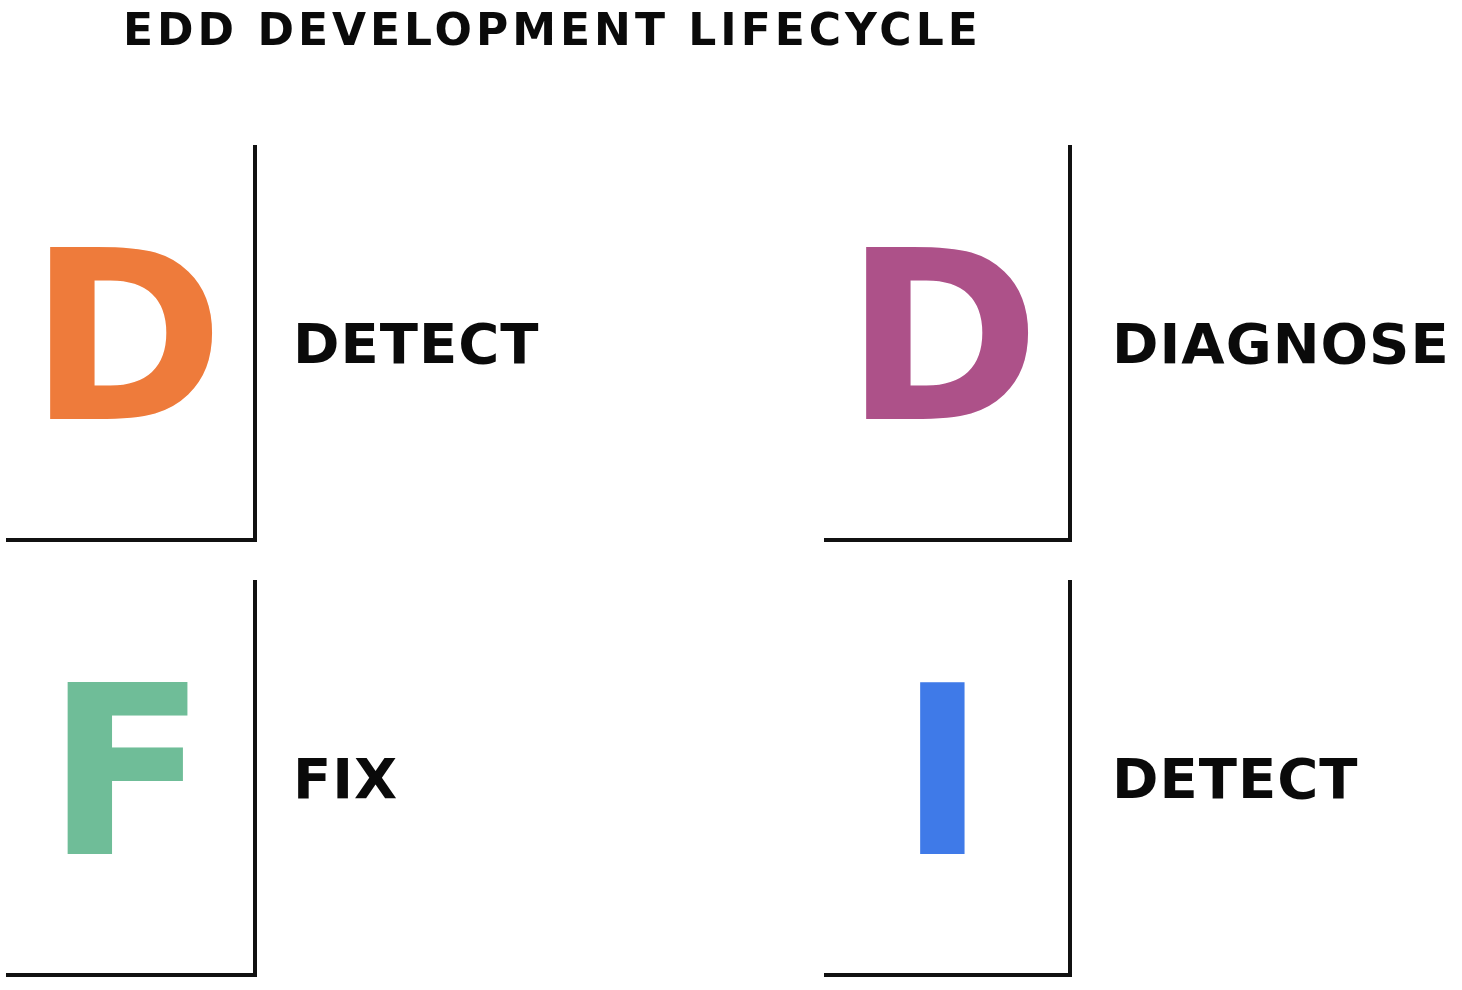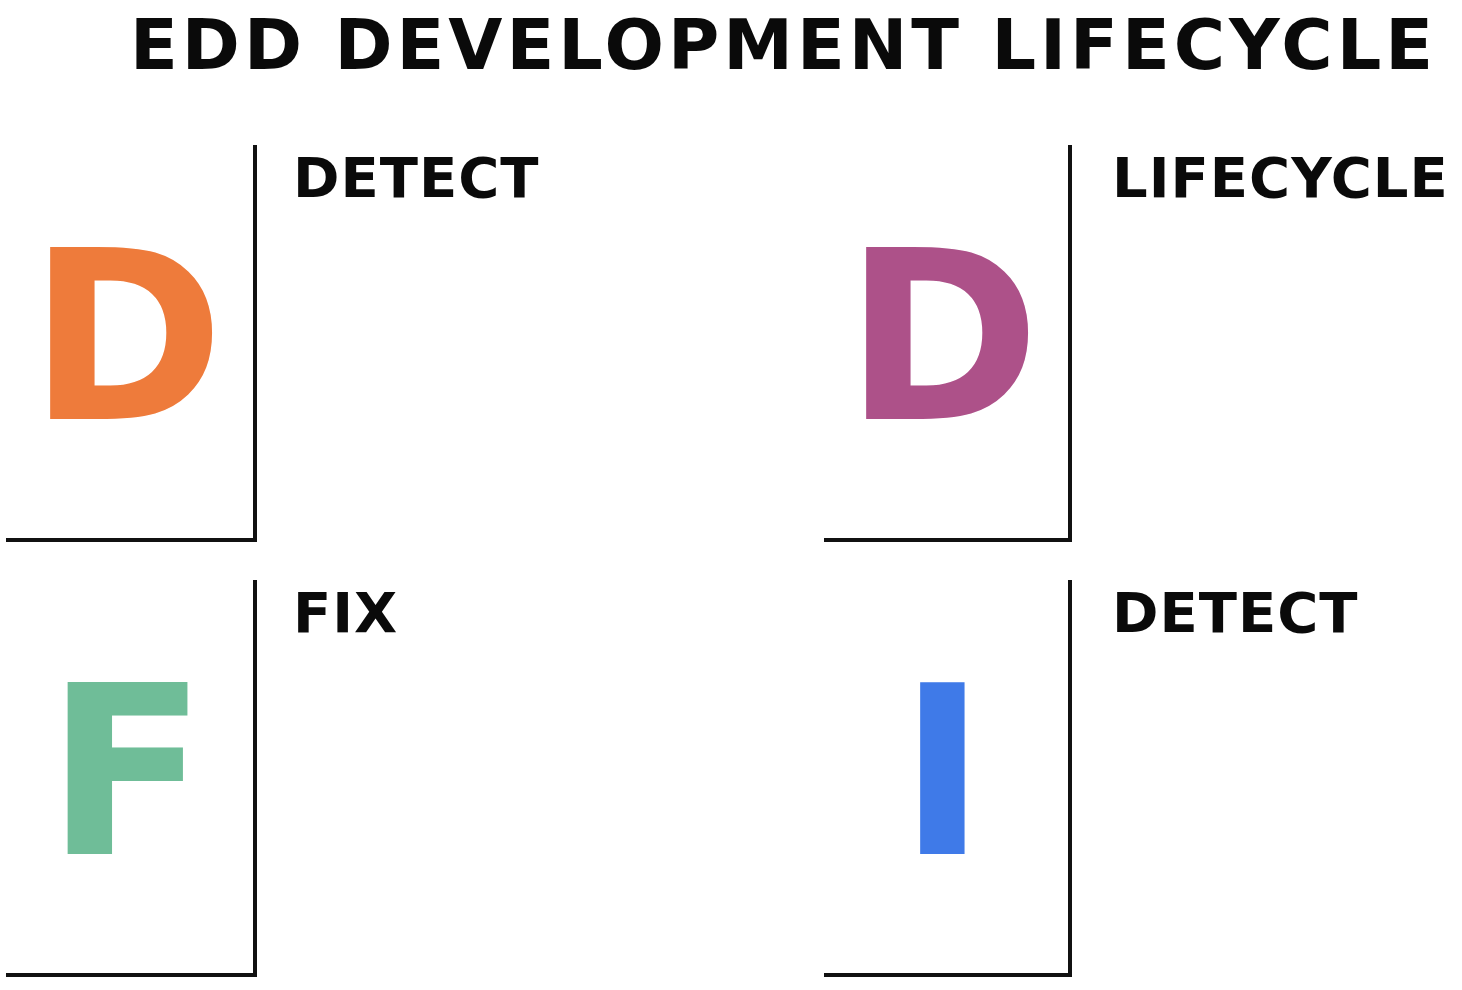--- a/index.html
+++ b/index.html
@@ -10,23 +10,23 @@
     position: relative;
     overflow: hidden;
     font-family: "DejaVu Sans", "Liberation Sans", sans-serif;
   }
   .canvas {
     position: absolute;
     inset: 0;
   }
   .diagram-title {
     position: absolute;
-    left: 130px;
+    left: 123px;
     top: 4px;
-    font-size: 70px;
+    font-size: 44px;
     font-weight: bold;
     letter-spacing: 4px;
     color: #0a0a0a;
     white-space: nowrap;
   }
   .quadrant { position: absolute; }
   .q-top-left     { left: 0;     top: 145px; width: 740px; height: 397px; }
   .q-top-right    { left: 816px; top: 145px; width: 646px; height: 397px; }
   .q-bottom-left  { left: 0;     top: 580px; width: 740px; height: 397px; }
   .q-bottom-right { left: 816px; top: 580px; width: 646px; height: 397px; }
@@ -63,20 +63,21 @@
     font-size: 236px;
     font-weight: bold;
     line-height: 1;
     transform: translateY(-6px);
   }
   .label-box {
     position: absolute;
     top: 0;
     height: 100%;
     display: flex;
+    align-items: center;
   }
   .q-left .label-box  { left: 293px; }
   .q-right .label-box { left: 296px; }
   .label {
     font-size: 56px;
     font-weight: bold;
     letter-spacing: 1px;
     color: #0a0a0a;
     white-space: nowrap;
   }
@@ -99,21 +100,21 @@
     </div>
   </div>
 
   <div class="quadrant q-right q-top-right">
     <div class="letter-box">
       <span class="big-letter" style="color: rgb(173, 81, 137);">D</span>
     </div>
     <div class="vline"></div>
     <div class="hline"></div>
     <div class="label-box">
-      <span class="label">LIFECYCLE</span>
+      <span class="label">DIAGNOSE</span>
     </div>
   </div>
 
   <div class="quadrant q-left q-bottom-left">
     <div class="letter-box">
       <span class="big-letter" style="color: rgb(111, 189, 152);">F</span>
     </div>
     <div class="vline"></div>
     <div class="hline"></div>
     <div class="label-box">

